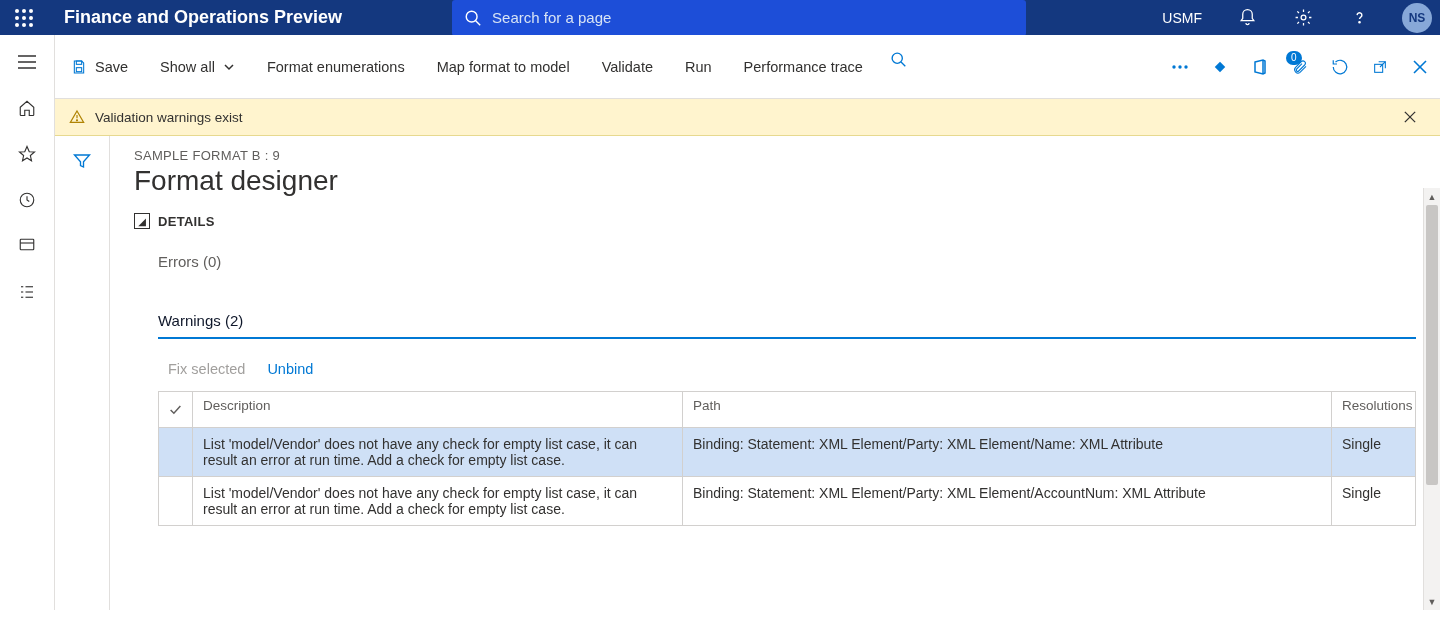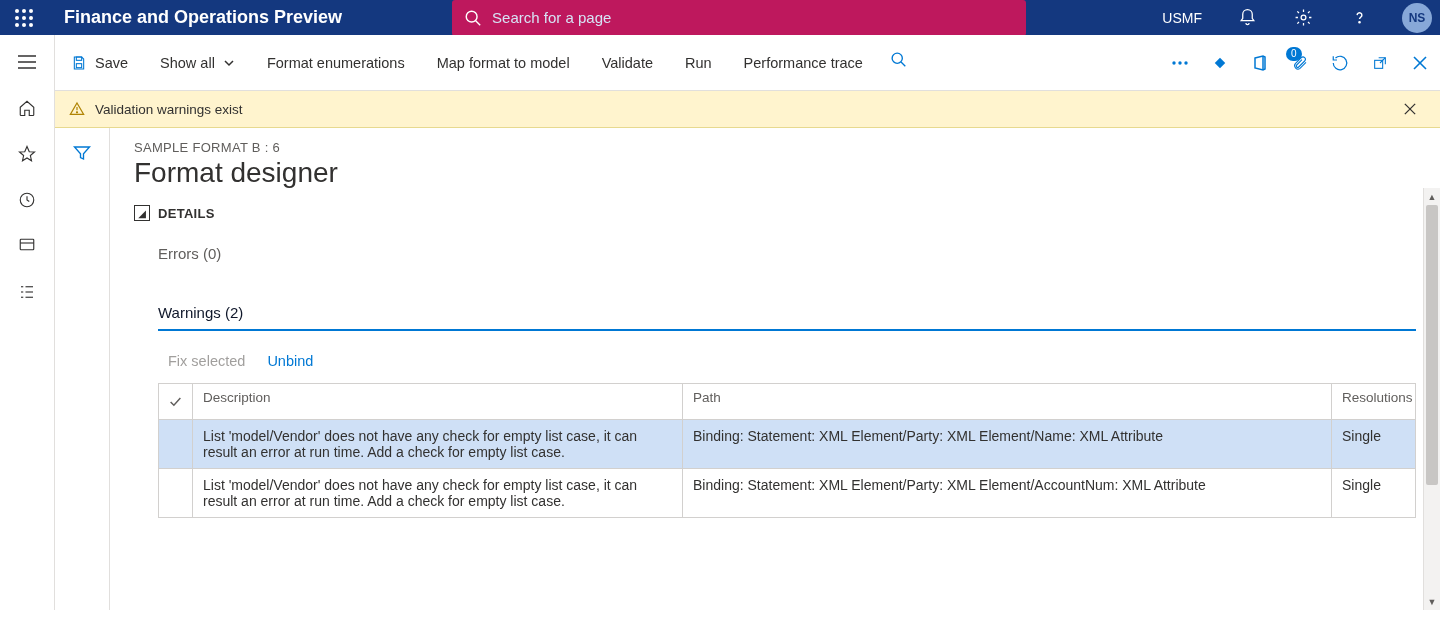--- a/index.html
+++ b/index.html
@@ -34,21 +34,21 @@
   }
   .topbar .search-wrap {
     flex: 0 0 574px;
     margin-left: auto;
     margin-right: auto;
     transform: translateX(-20px);
   }
   .topbar .search {
     display: flex;
     align-items: center;
-    background: #be185d;
+    background: #1d4ed8;
     height: 36px;
     border-radius: 3px;
     padding: 0 12px;
     gap: 10px;
   }
   .topbar .search input {
     background: transparent;
     border: none;
     outline: none;
     color: #fff;
@@ -106,21 +106,21 @@
   .main {
     flex: 1;
     display: flex;
     flex-direction: column;
     position: relative;
     overflow: hidden;
   }
 
   
   .actionbar {
-    height: 56px;
+    height: 64px;
     display: flex;
     align-items: stretch;
     border-bottom: 1px solid #e1dfdd;
     background: #fff;
   }
   .actionbar .ab-btn {
     display: flex;
     align-items: center;
     padding: 0 16px;
     gap: 8px;
@@ -525,21 +525,21 @@
     <div class="content">
       <div class="filtercol">
         <div class="filtbtn">
           <svg width="18" height="16" viewBox="0 0 24 20" fill="none" stroke="#0078d4" stroke-width="1.8">
               <polygon points="2 2 22 2 14 11 14 18 10 16 10 11"></polygon>
             </svg>
         </div>
       </div>
 
       <div class="page">
-        <div class="breadcrumb">SAMPLE FORMAT B : 6</div>
+        <div class="breadcrumb">SAMPLE FORMAT B : 9</div>
         <div class="page-title">Format designer</div>
 
         <div class="details-hdr">
           <span class="toggle">◢</span>
           <span class="lbl">DETAILS</span>
         </div>
 
         <div class="tabrow">
           <div class="tab">Errors (0)</div>
           <div class="tab active">Warnings (2)</div>

